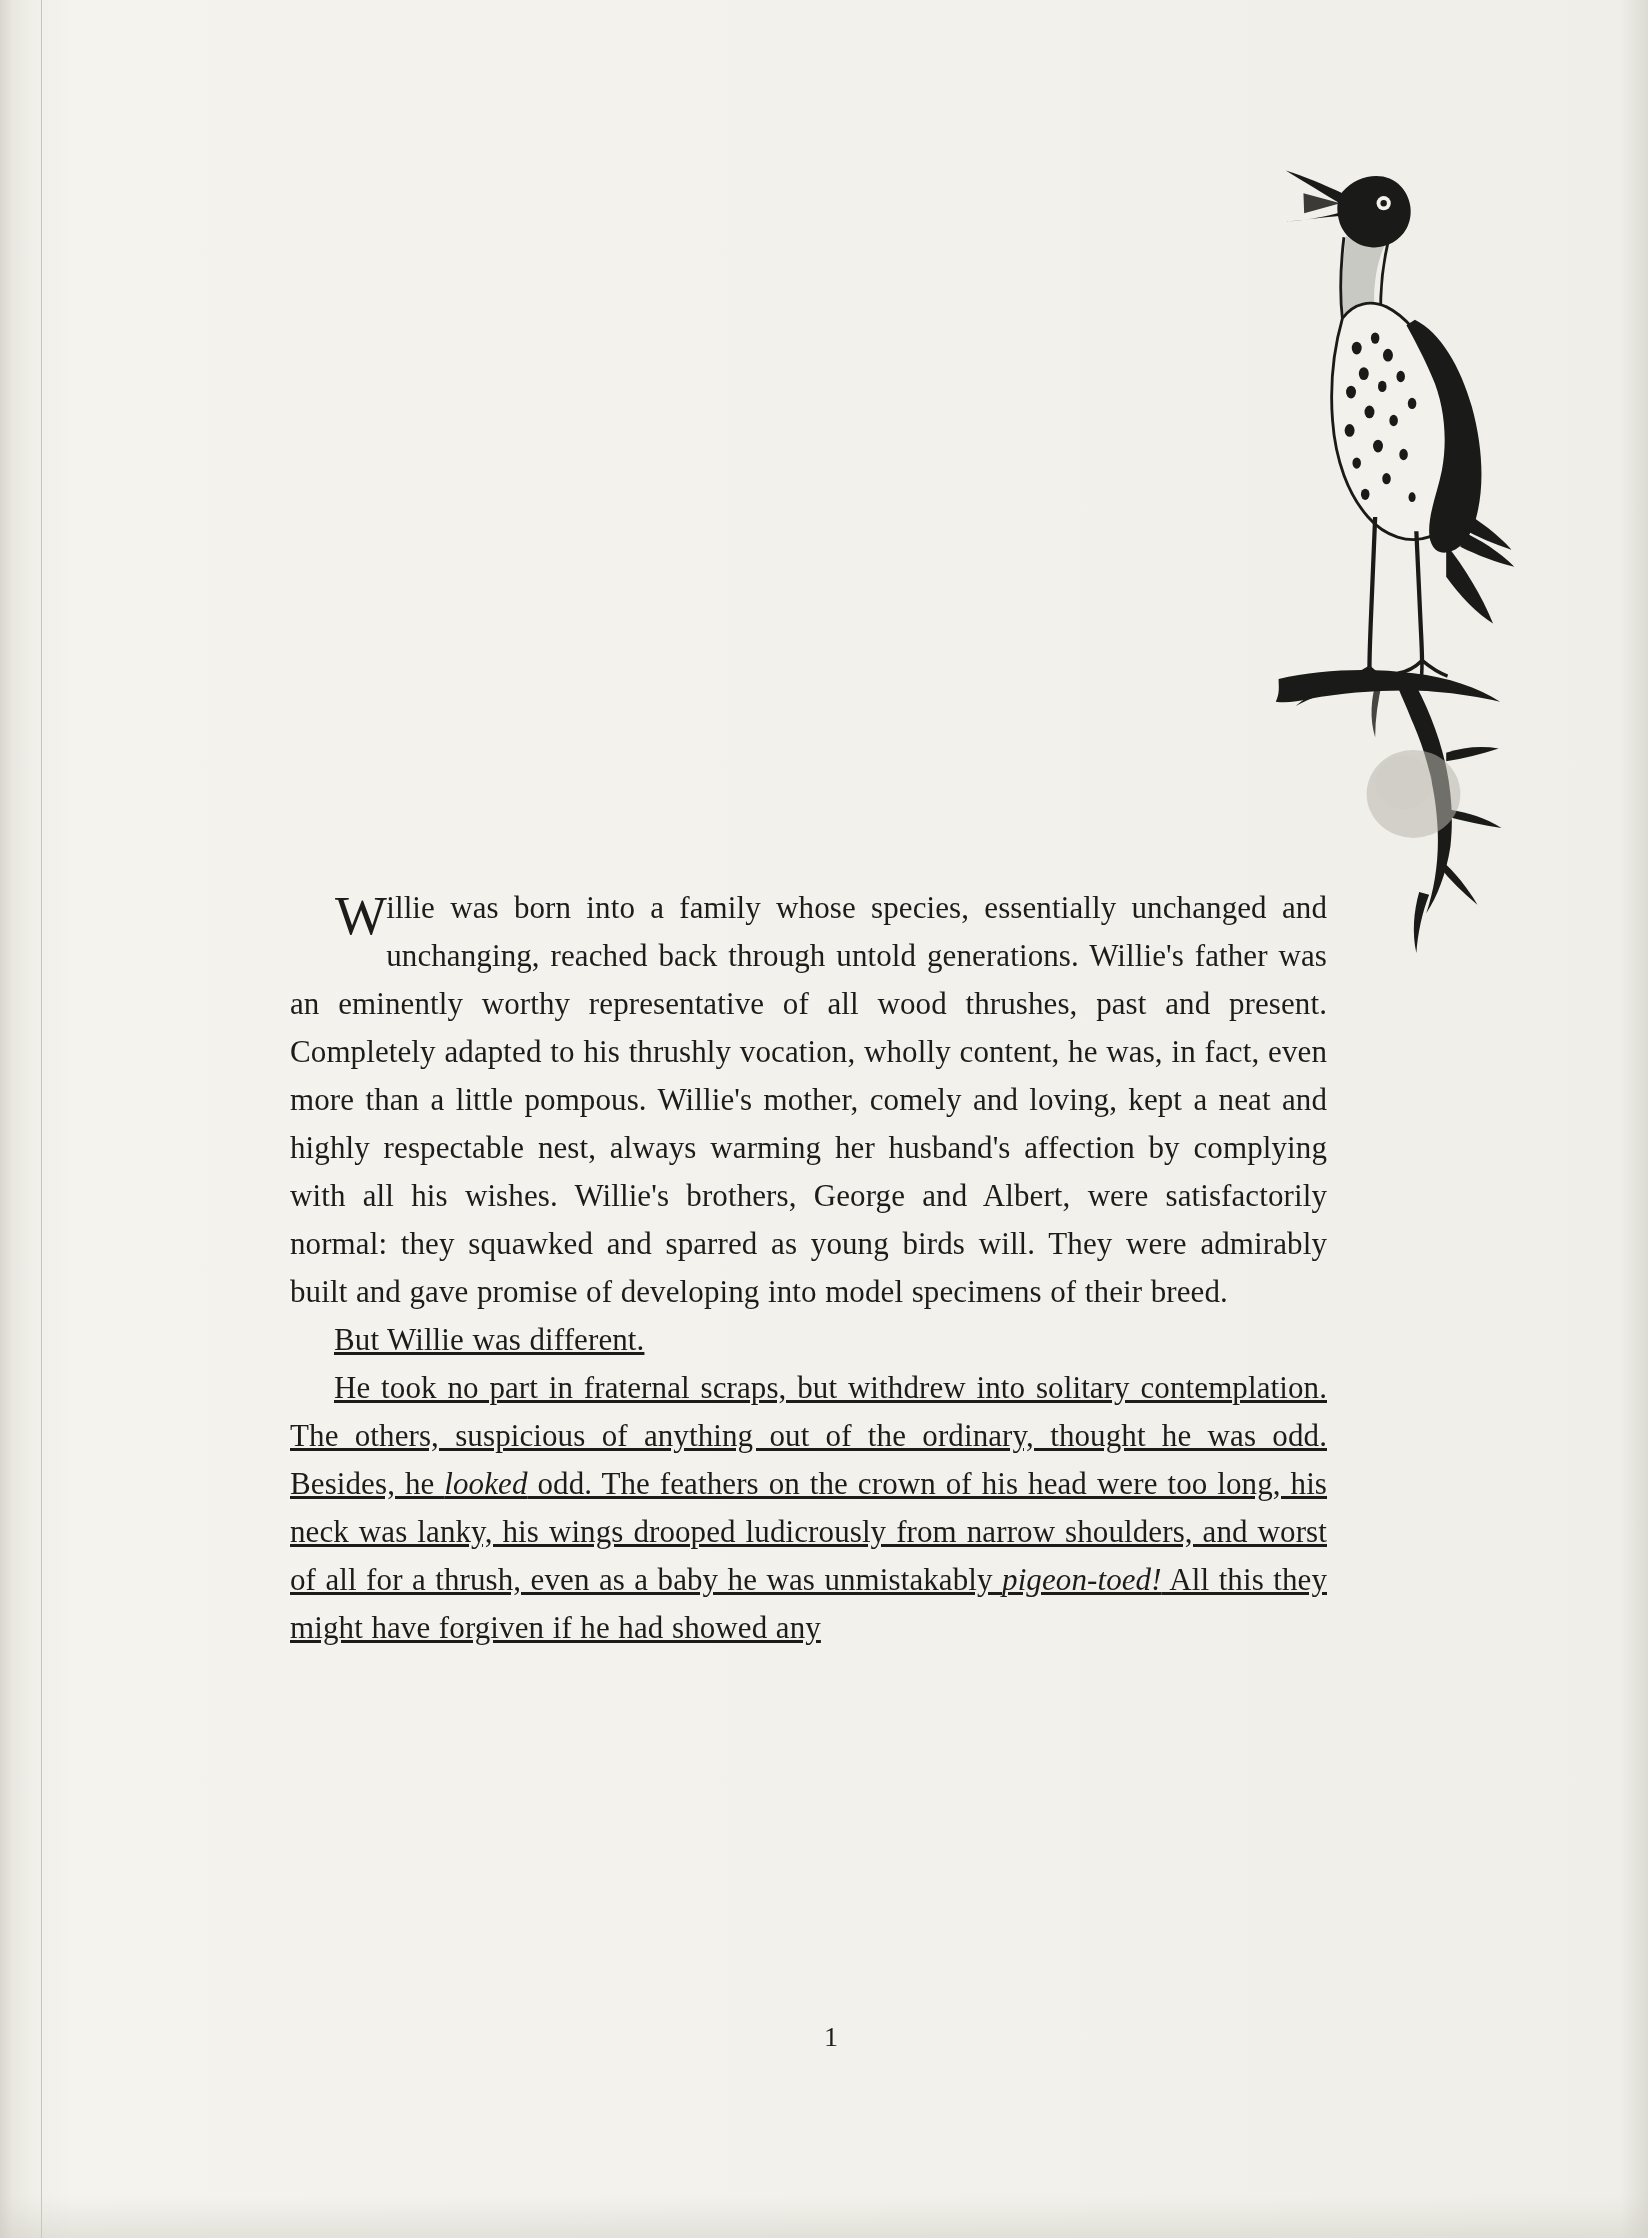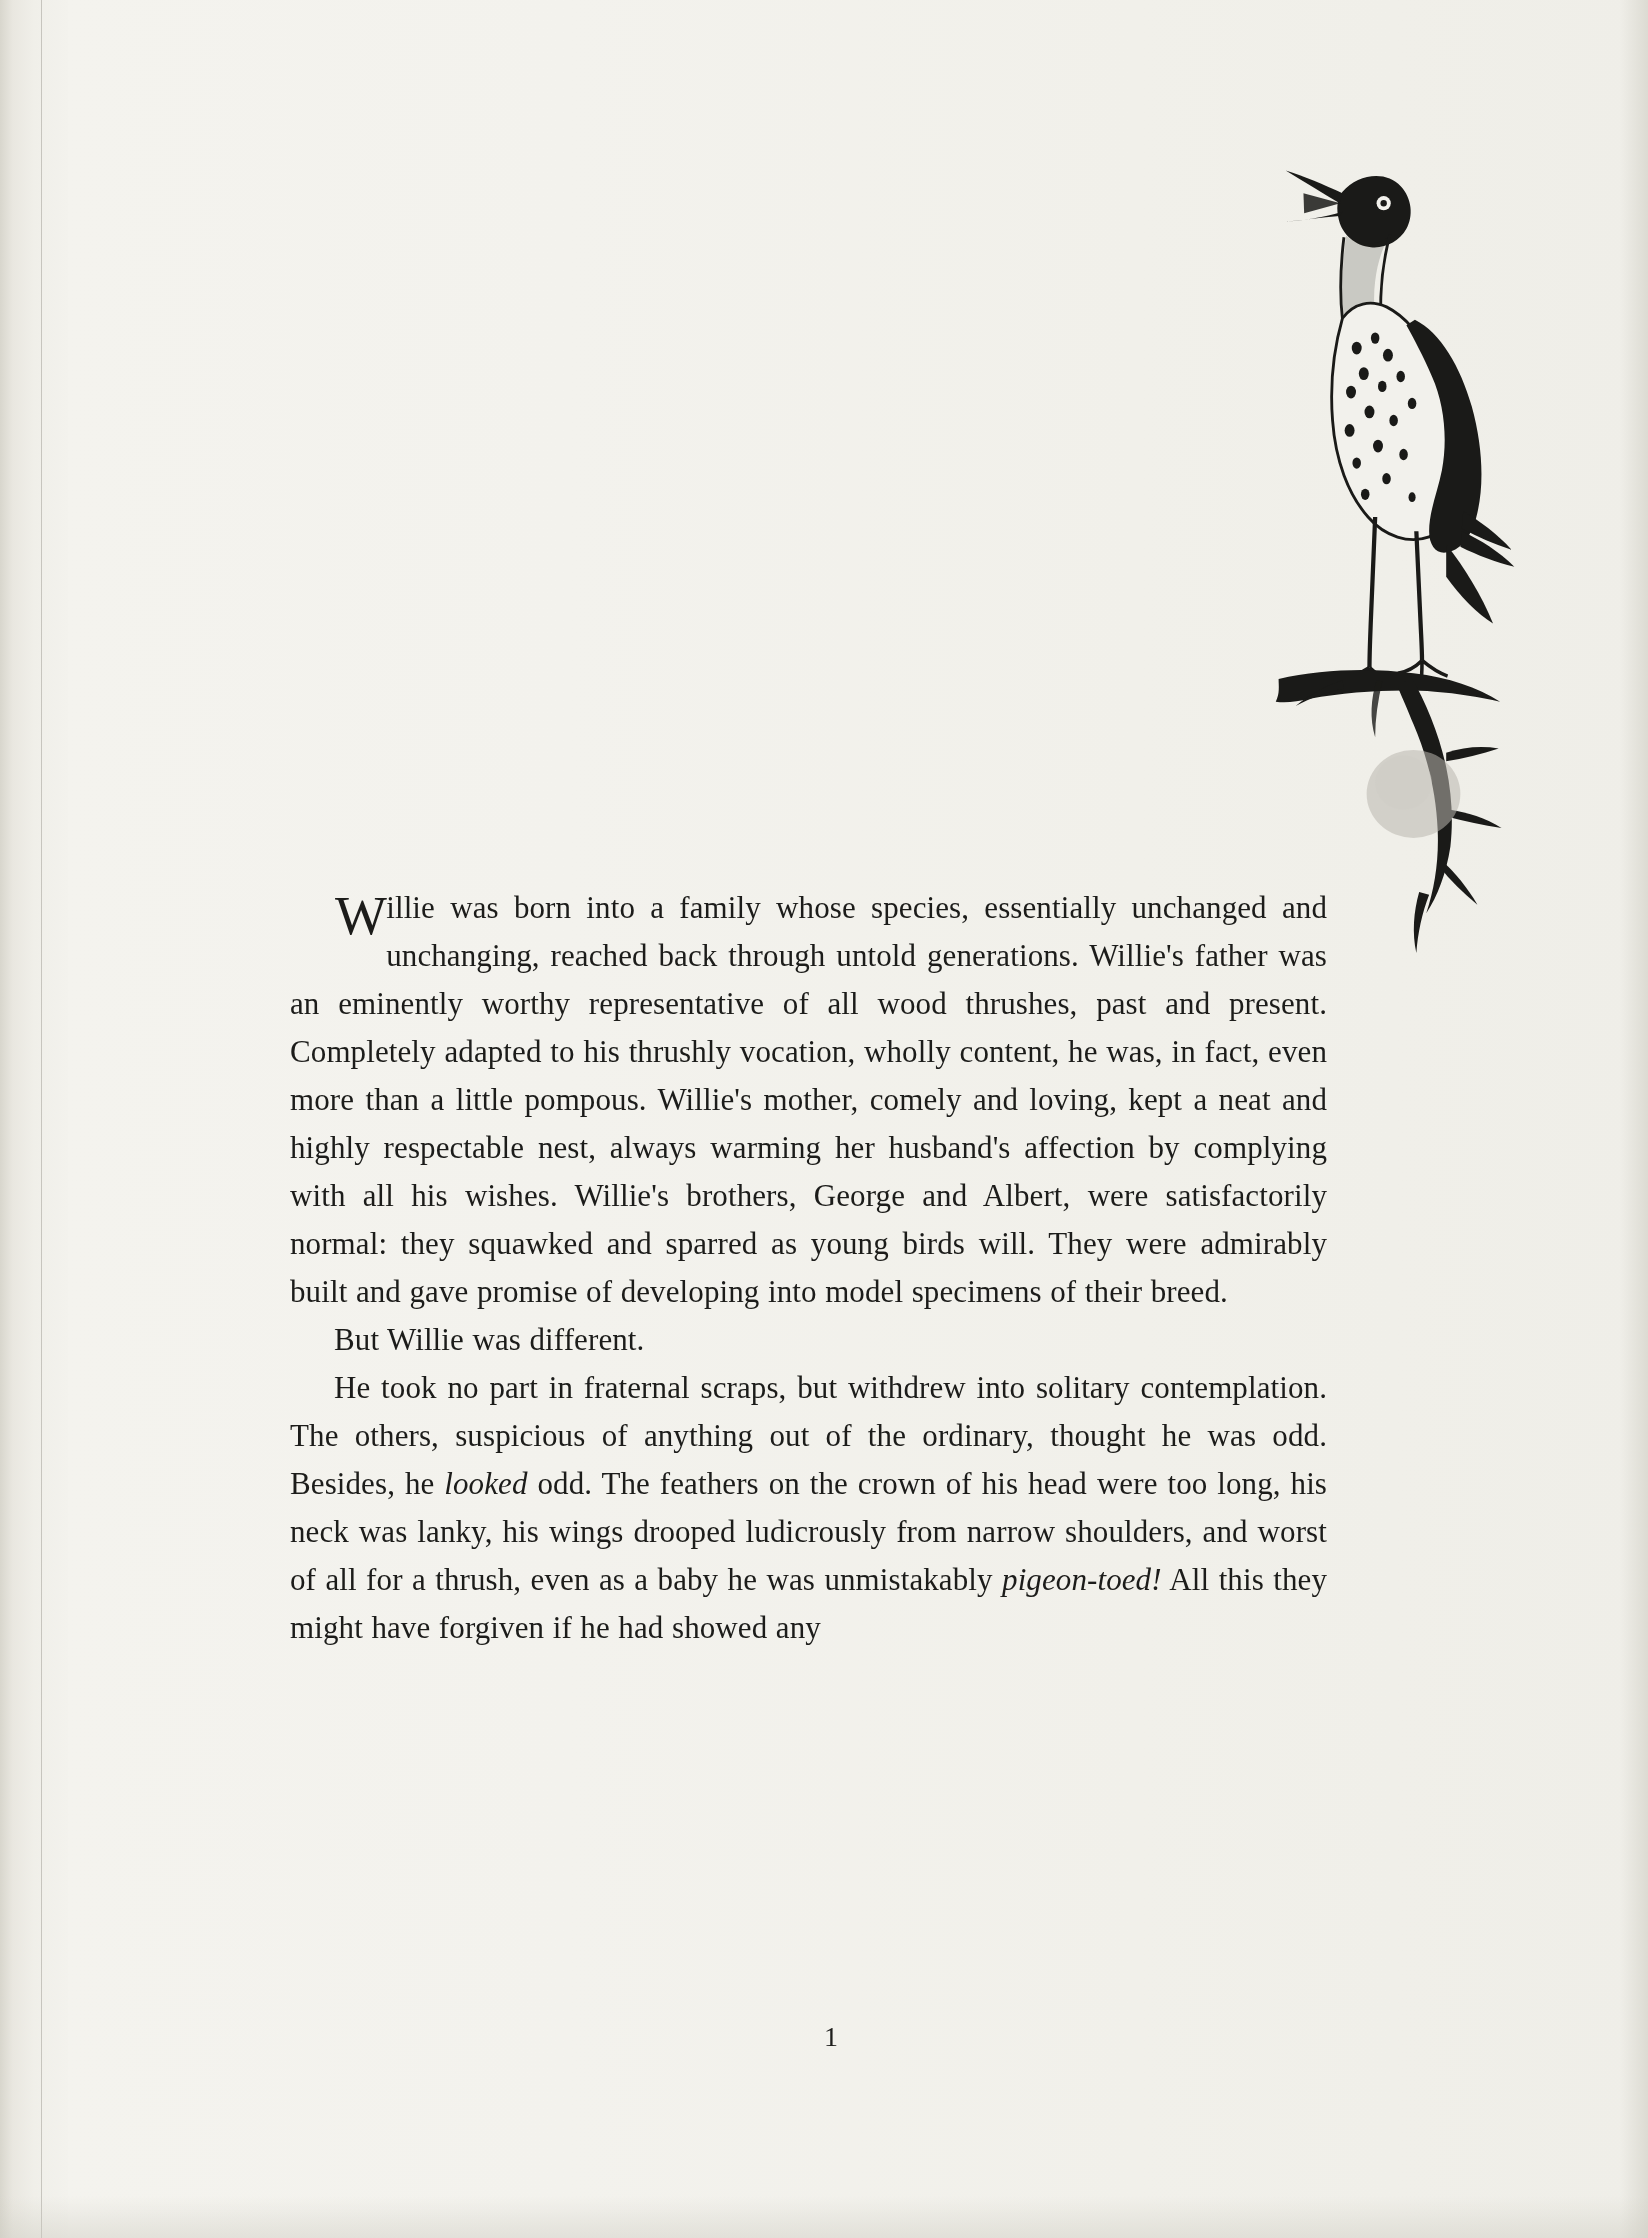--- a/index.html
+++ b/index.html
@@ -77,21 +77,21 @@
     font-size: 31px;
     line-height: 48px;
     color: #1c1c1a;
     text-align: justify;
     text-justify: inter-word;
     letter-spacing: 0.1px;
     word-spacing: 0.7px;
     -webkit-hyphens: manual;
     hyphens: manual;
   }
-  .textblock p.indent { text-indent: 44px; }
+  .textblock p.indent { text-indent: 44px; text-decoration: underline; }
   .dropcap-para {
     position: relative;
   }
   .dropcap {
     font-family: "Liberation Serif", serif;
     font-size: 55px;
     line-height: 1;
     color: #1c1c1a;
     float: left;
     margin: 4.3px 0.7px 0 0;

